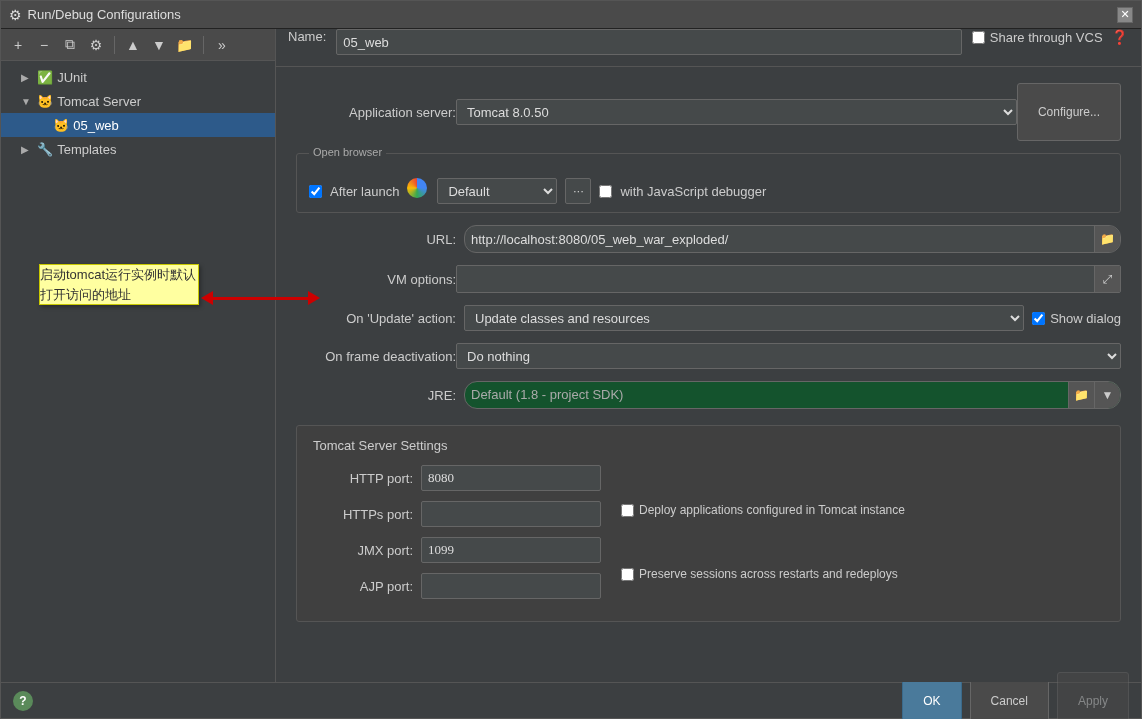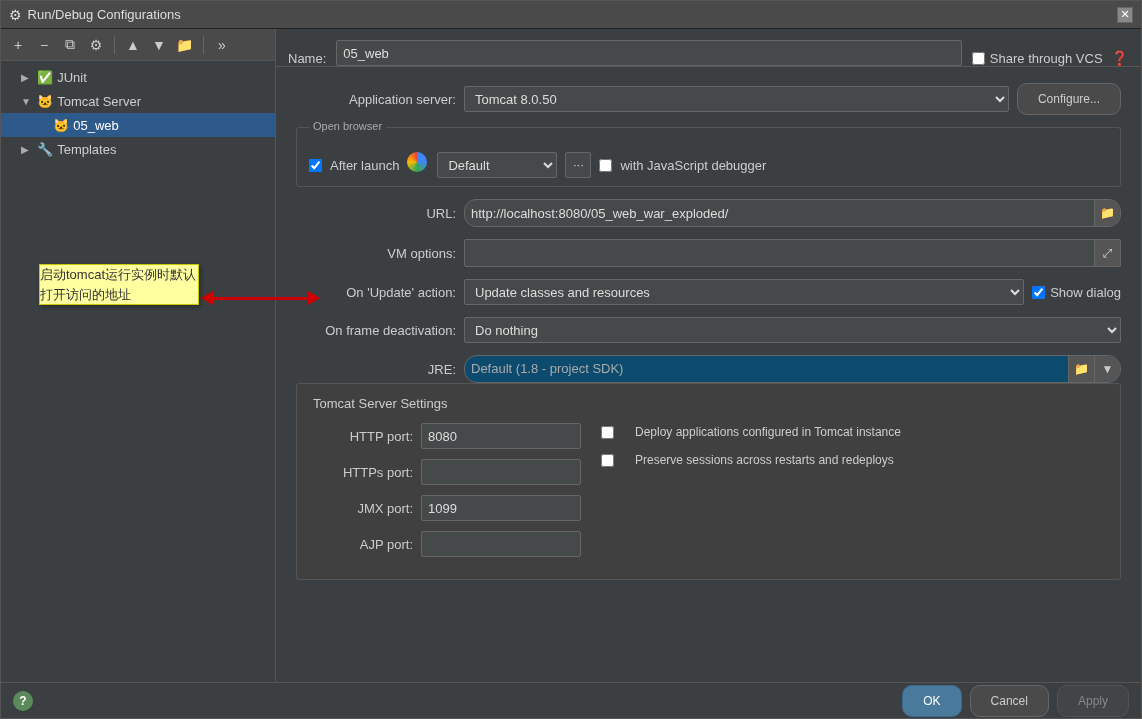--- a/index.html
+++ b/index.html
@@ -111,23 +111,23 @@
       width: 20px; height: 20px;
       border-radius: 50%;
       background: #5a8a5a;
       color: #fff;
       display: flex; align-items: center; justify-content: center;
       font-size: 12px; font-weight: bold;
       cursor: pointer;
     }
     .bottom-buttons { display: flex; gap: 8px; }
     .btn {
-      padding: 8px 20px;
-      border: 1px solid #666;
-      border-radius: 10px;
+      padding: 21px 20px;
+      border: 1px solid #666;
+      border-radius: 3px;
       cursor: pointer;
       font-size: 12px;
       background: #4a4a4a;
       color: #ccc;
     }
     .btn-primary {
       background: #4a7a9b;
       border-color: #3a6a8b;
       color: #fff;
     }
@@ -138,21 +138,21 @@
       flex: 1;
       background: #3c3f41;
       display: flex;
       flex-direction: column;
       overflow: hidden;
     }
 
     .name-bar {
       height: 38px;
       display: flex;
-      align-items: flex-end;
+      align-items: flex-start;
       padding: 0 12px;
       gap: 10px;
       background: #3c3f41;
       border-bottom: 1px solid #555;
     }
     .name-label { color: #ccc; font-size: 13px; }
     .name-input {
       flex: 1;
       height: 26px;
       background: #45494a;
@@ -186,21 +186,20 @@
     .form-area {
       flex: 1;
       overflow-y: auto;
       padding: 16px 20px;
     }
 
     .form-row {
       display: flex;
       align-items: center;
       margin-bottom: 12px;
-      gap: 8px;
     }
 
     .form-label {
       color: #ccc;
       font-size: 13px;
       min-width: 160px;
       text-align: right;
     }
 
     .form-select {
@@ -214,23 +213,24 @@
       cursor: pointer;
     }
 
     .form-select-wide {
       flex: 1;
     }
 
     .checkbox-label {
       display: flex;
       align-items: center;
-      gap: 21px;
-      color: #ccc;
-      cursor: pointer;
+      gap: 5px;
+      color: #ccc;
+      cursor: pointer;
+      margin-top: 36px;
     }
 
     .browser-select-container {
       display: flex;
       align-items: flex-start;
       gap: 10px;
     }
 
     .browser-icon {
       width: 20px; height: 20px;
@@ -317,28 +317,29 @@
       border-left: 1px solid #666;
       color: #ccc;
       display: flex; align-items: center; justify-content: center;
       cursor: pointer;
       font-size: 12px;
     }
 
     .jre-row {
       display: flex;
       align-items: center;
+      margin-bottom: 16px;
       gap: 8px;
     }
 
     .jre-input-container {
       flex: 1;
       display: flex;
       align-items: center;
-      background: #0c4a6e;
+      background: #14532d;
       border: 1px solid #666;
       border-radius: 13px;
       overflow: hidden;
     }
 
     .jre-text {
       flex: 1;
       height: 26px;
       line-height: 26px;
       color: #aaa;
@@ -368,28 +369,29 @@
       gap: 8px;
     }
 
     .port-label {
       color: #ccc;
       min-width: 100px;
       text-align: right;
     }
 
     .port-input {
-      width: 160px;
+      width: 180px;
       height: 26px;
       background: #45494a;
       border: 1px solid #666;
       color: #ddd;
       padding: 0 6px;
       font-size: 13px;
       border-radius: 2px;
+      font-family: Liberation Serif, serif;
     }
 
     .checkbox-text {
       color: #ccc;
       font-size: 12px;
     }
 
     
     .annotation {
       position: absolute;

